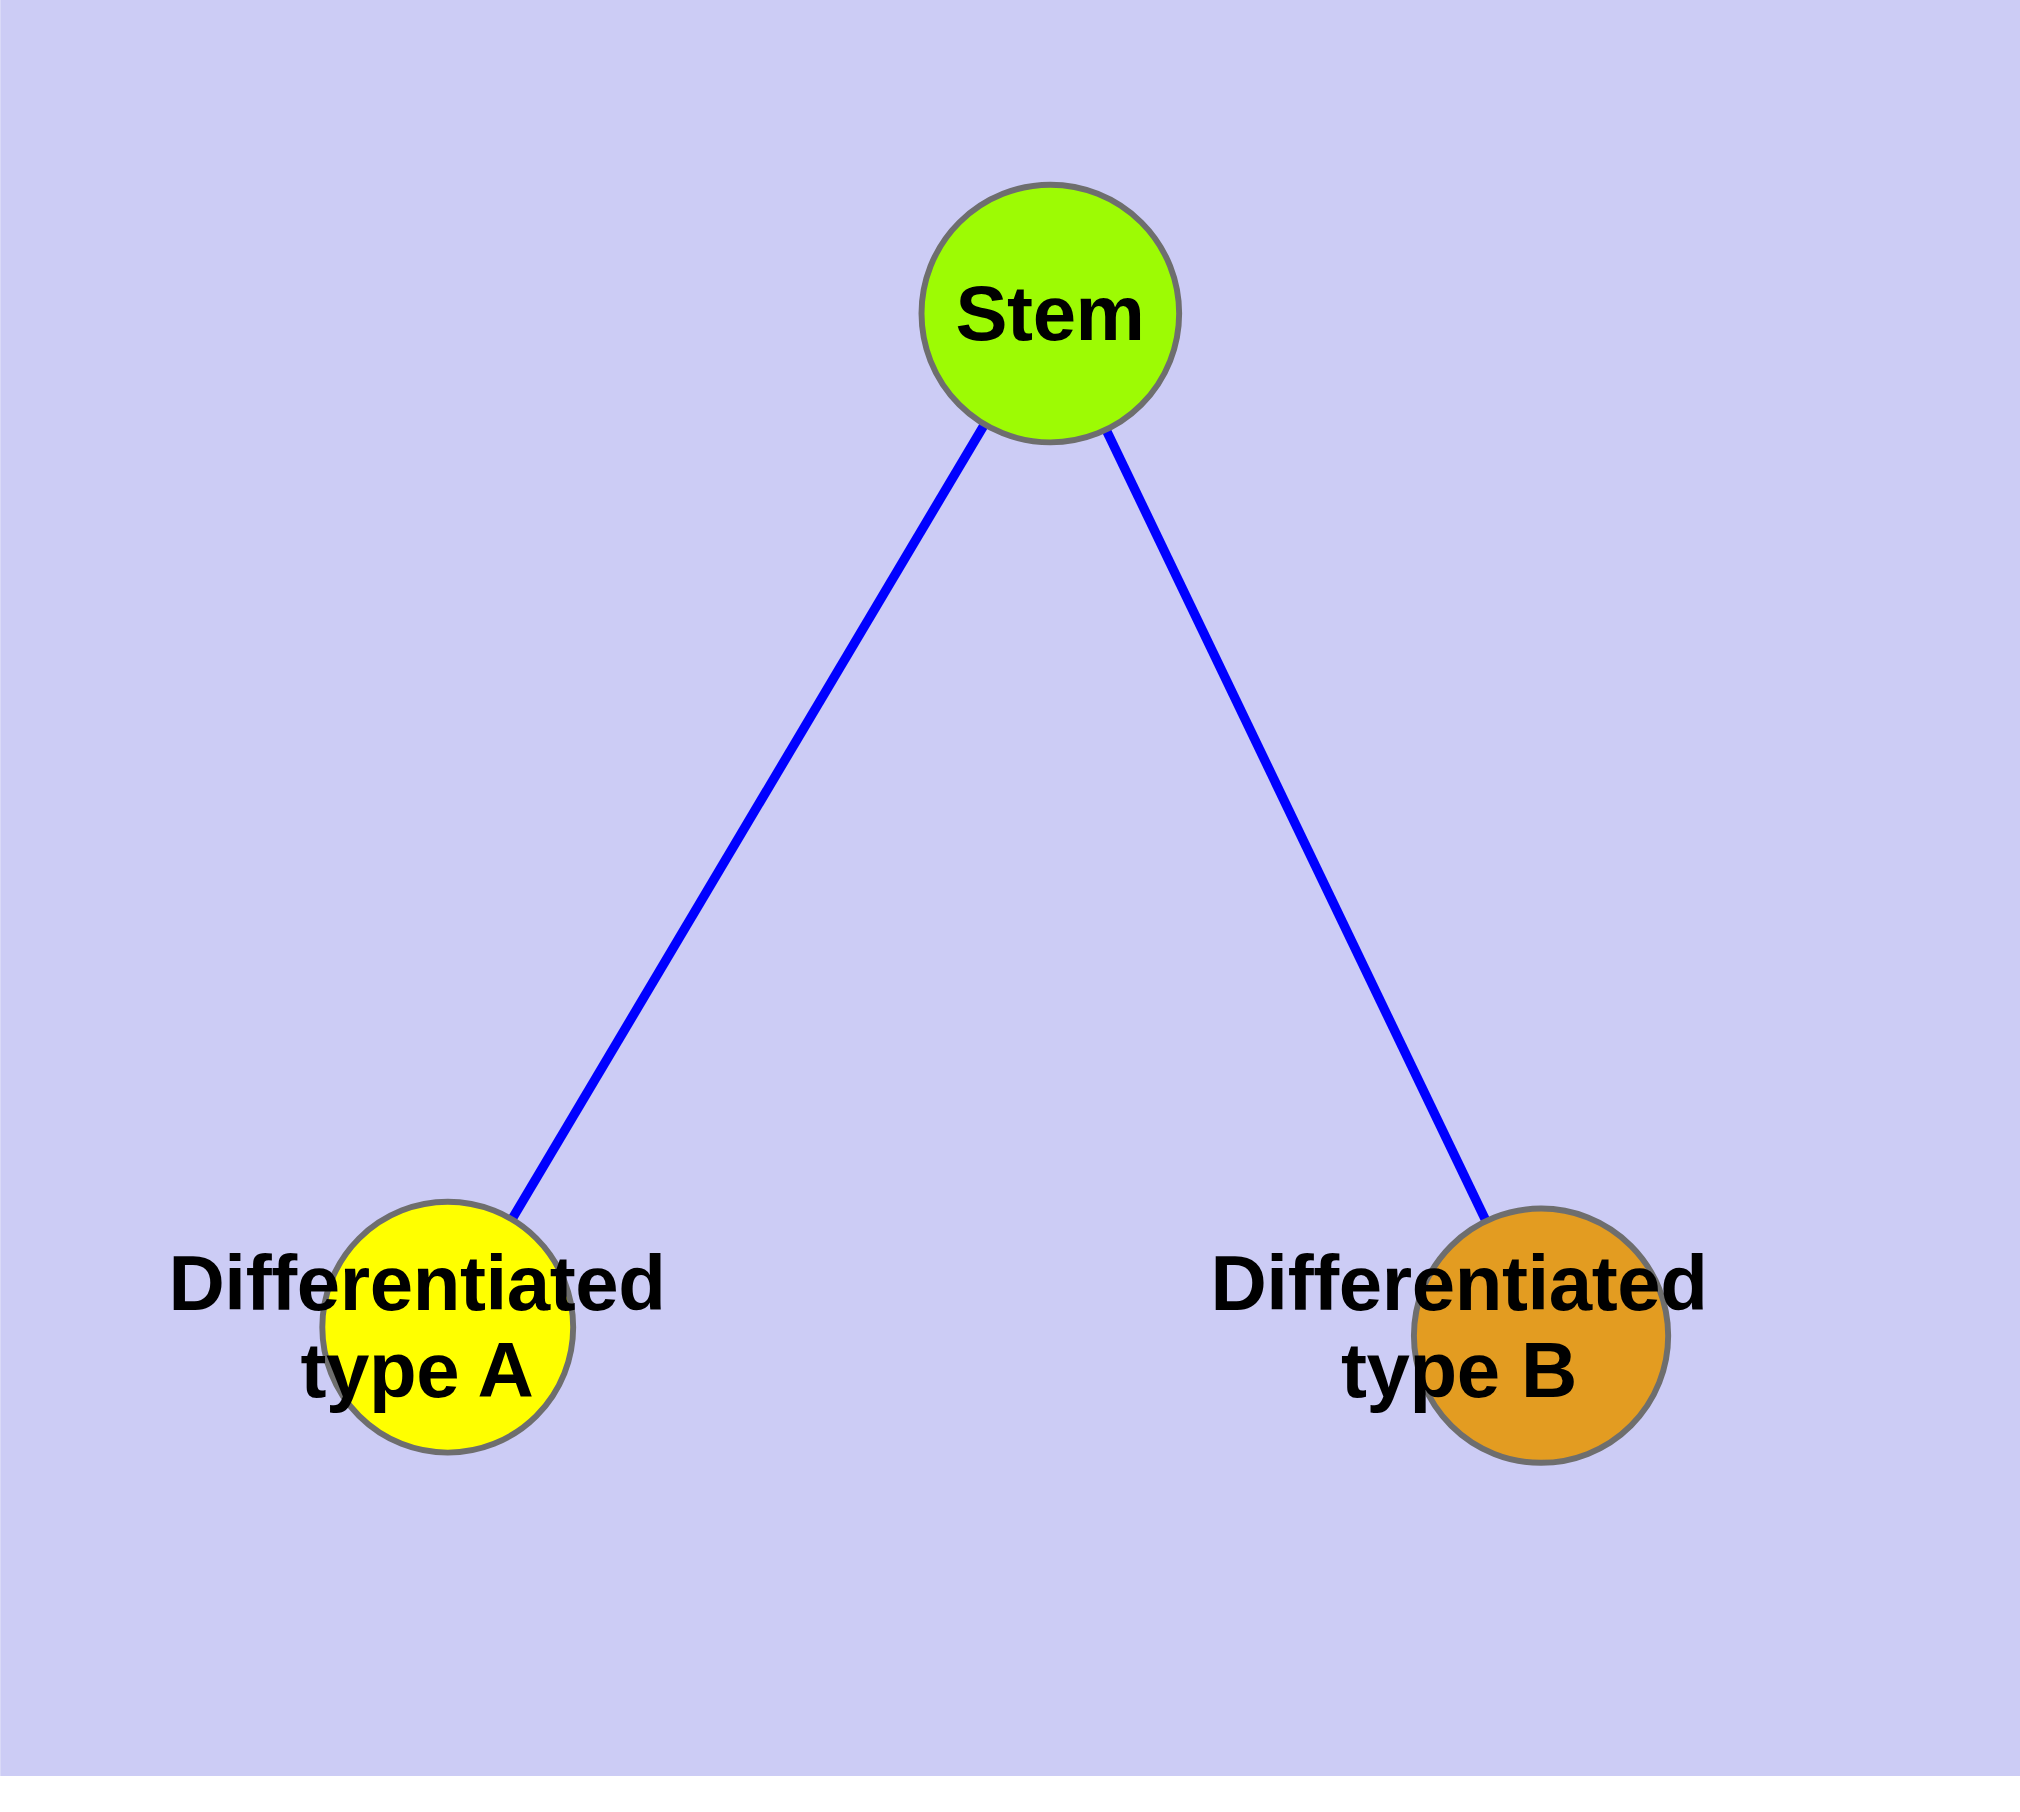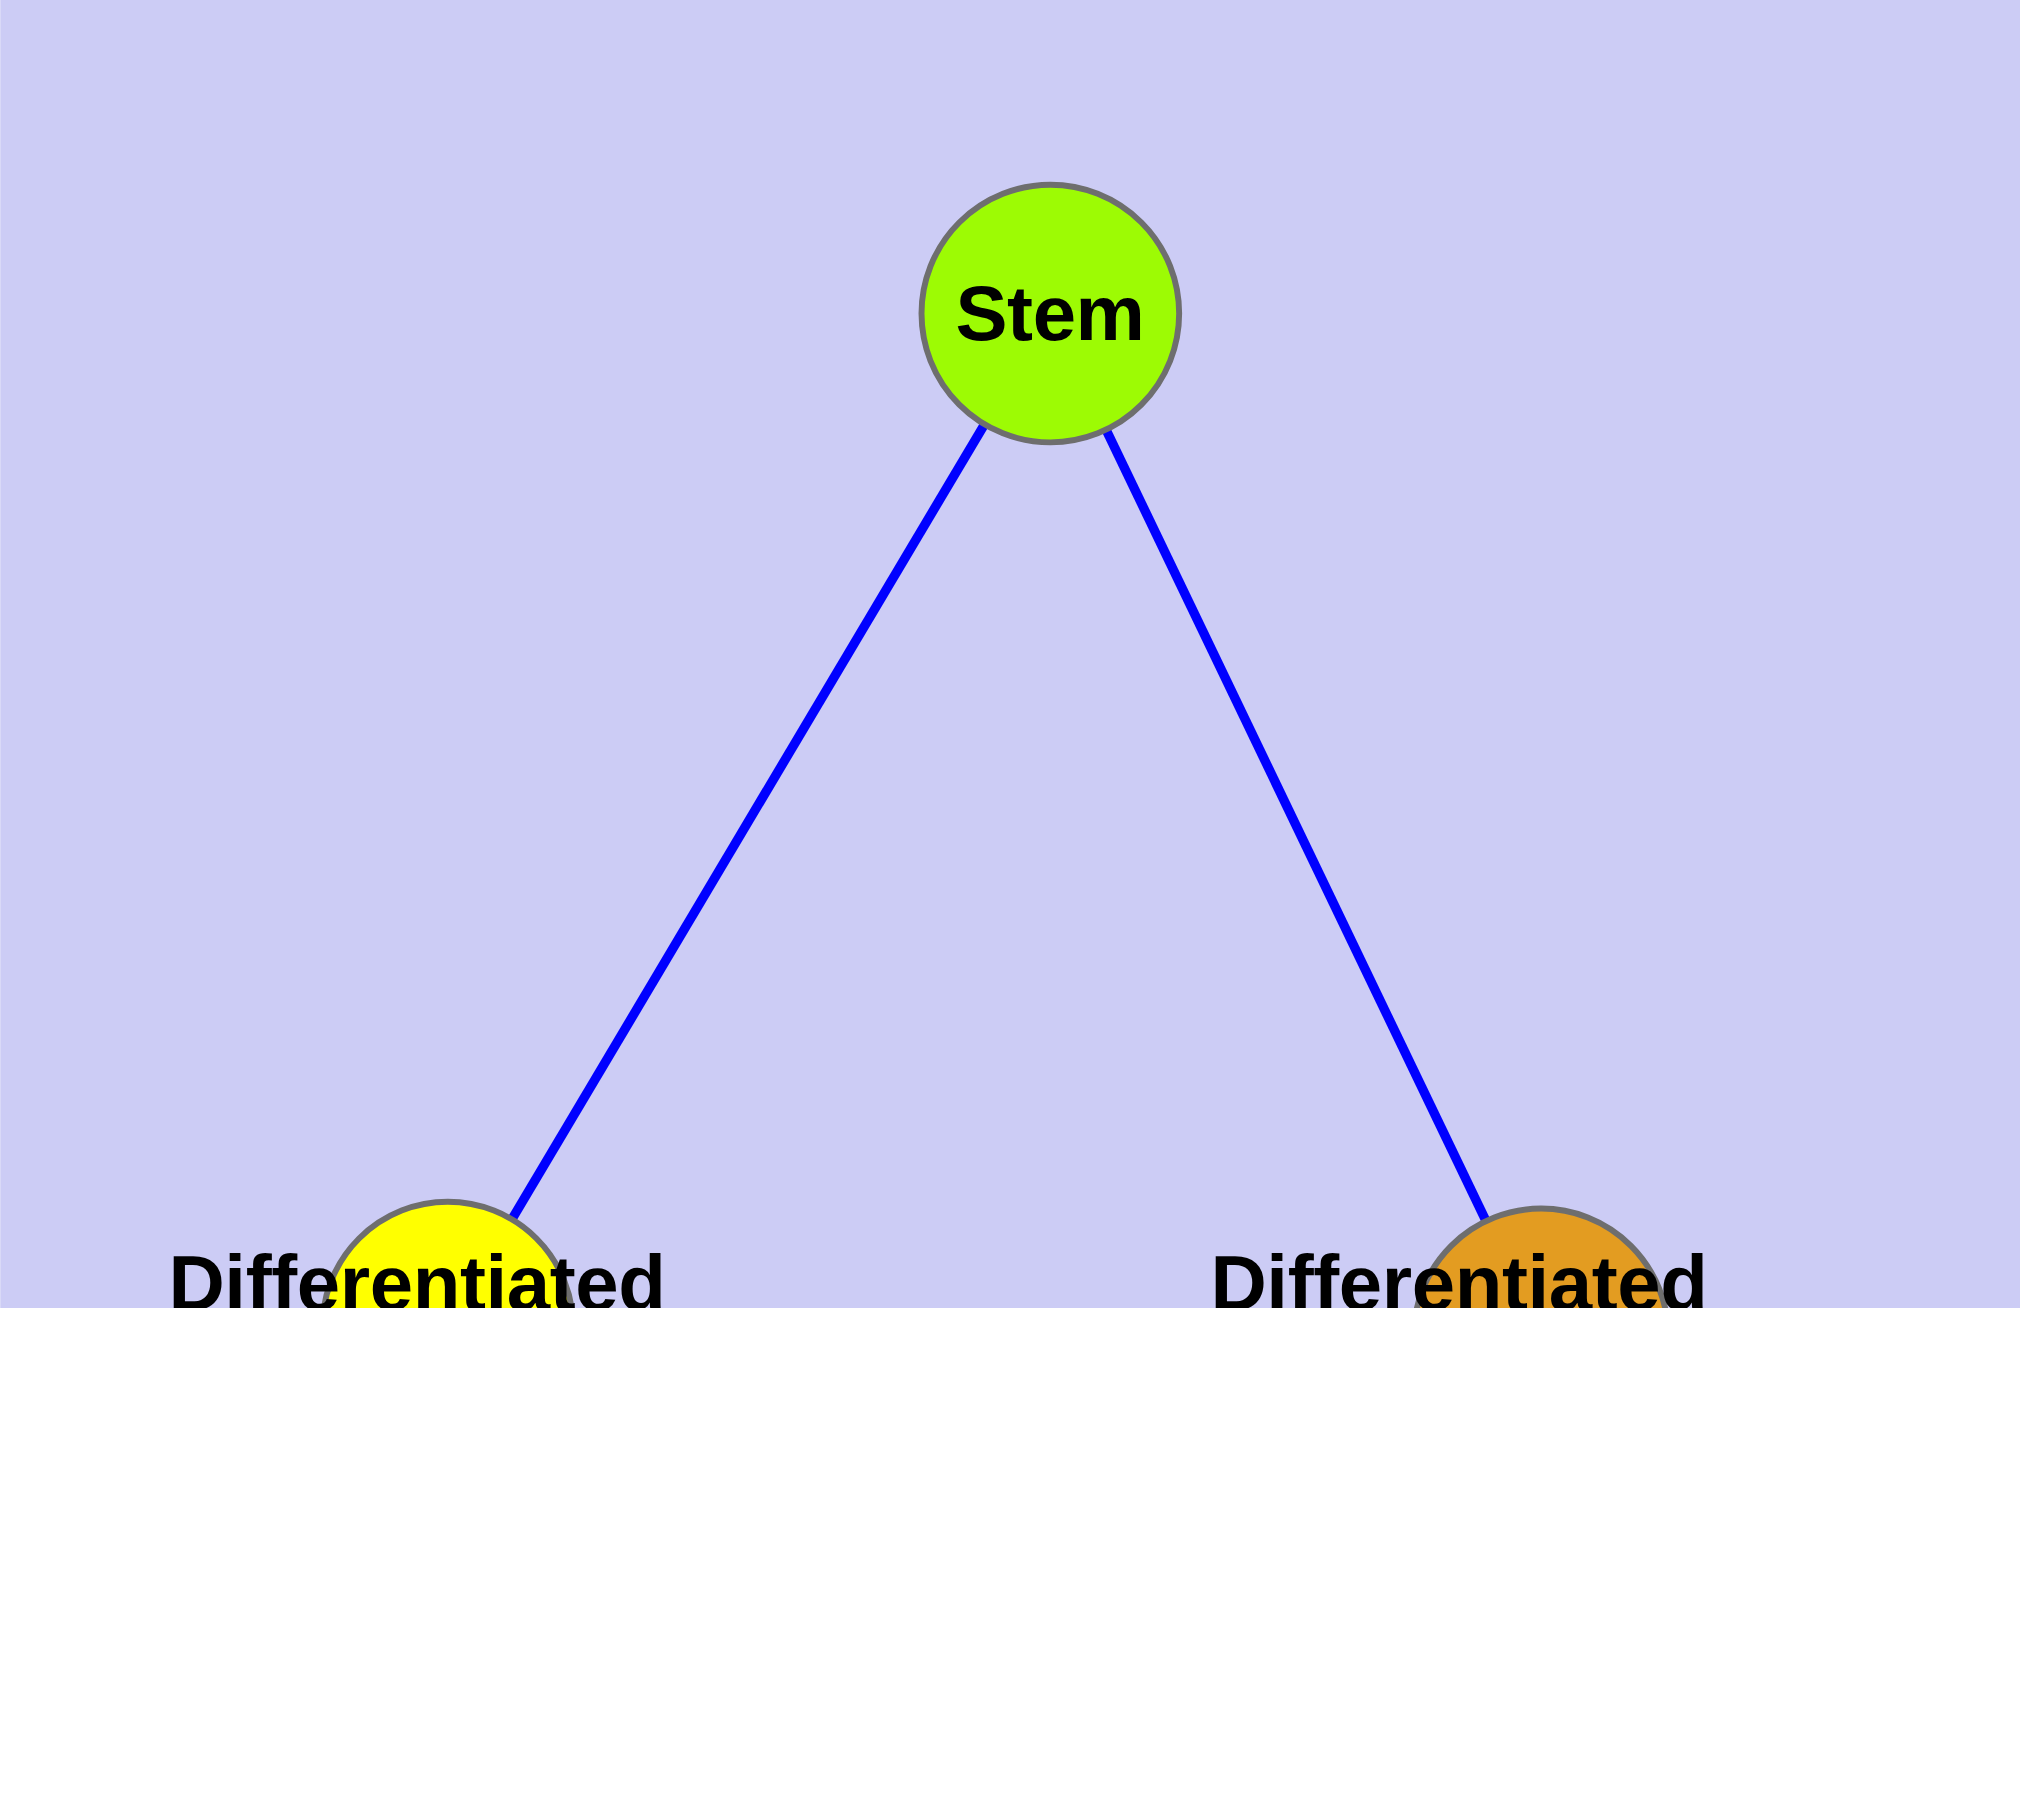--- a/index.html
+++ b/index.html
@@ -56,21 +56,21 @@
   #label-diff-b {
     font-size: 78px;
     left: 1459px;
     top: 1327px;
     transform: translate(-50%, -50%);
   }
 </style>
 </head>
 <body>
 
-<div id="canvas" style="width: 2021px; height: 1308px;">
+<div id="canvas" style="width: 2021px; height: 1776px;">
   <div id="plot-area">
 
     <svg id="graph-svg" viewBox="0 0 2384 2138" xmlns="http://www.w3.org/2000/svg" style="width: 2021px; height: 1812px;">
 
       <rect id="bg-rect" x="0" y="0" width="2384" height="2138" fill="#ccccf5"></rect>
 
       <g id="edges-group">
         <line id="edge-stem-diff-a" x1="1161.3274472764508" y1="500.65593960248214" x2="603.6285381781927" y2="1438.7823745975832" stroke="#0000ff" stroke-width="11" stroke-linecap="butt"></line>
         <line id="edge-stem-diff-b" x1="1304.7862033698261" y1="507.0261852573583" x2="1753.0794045692505" y2="1440.7767908644491" stroke="#0000ff" stroke-width="11" stroke-linecap="butt"></line>
       </g>

